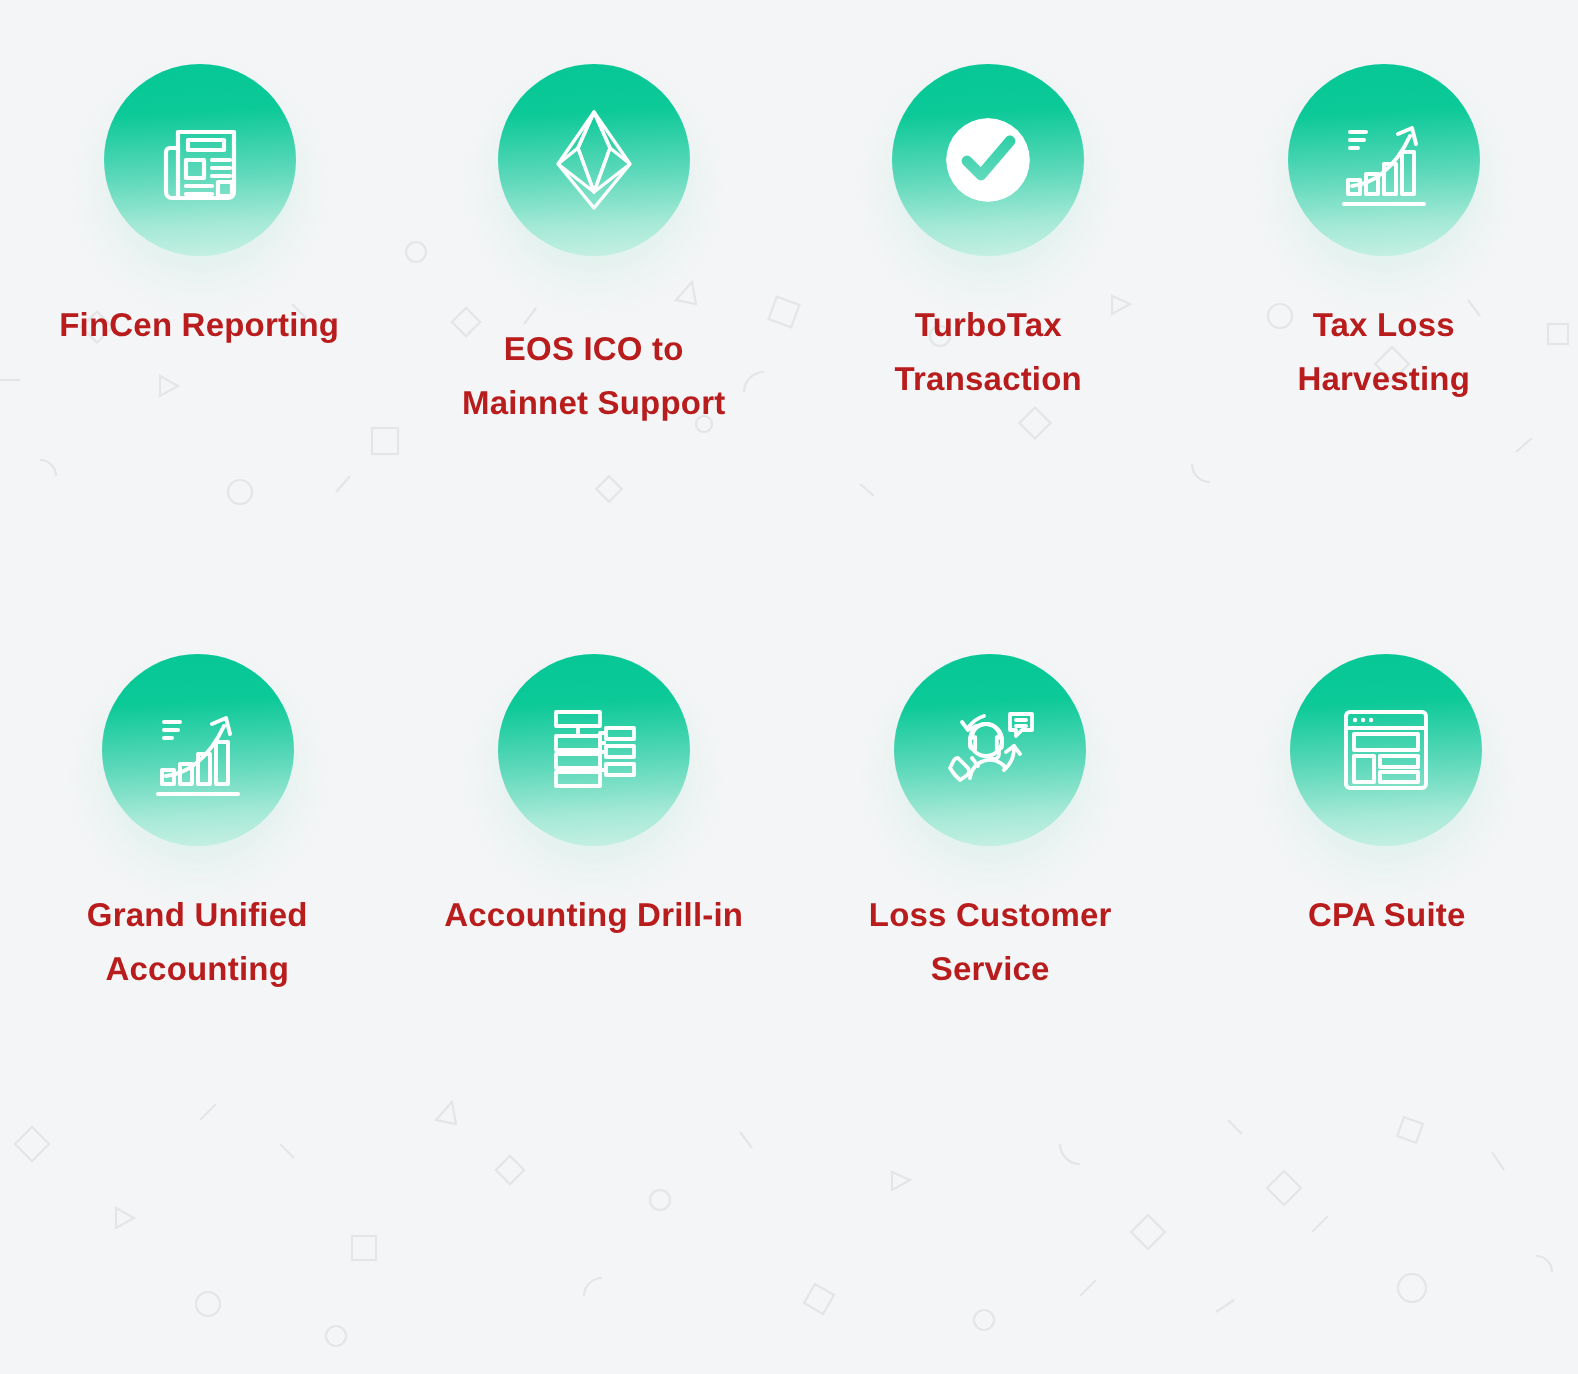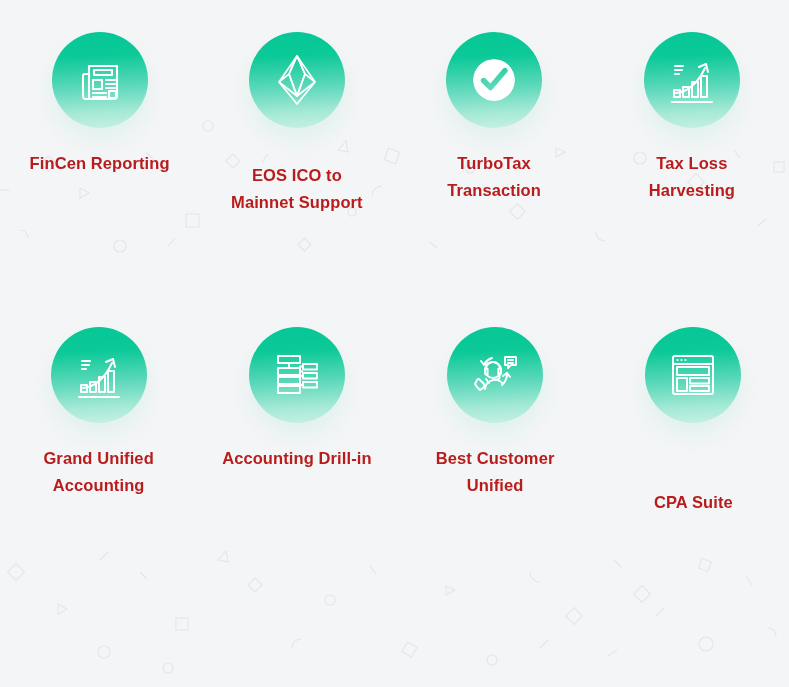--- a/index.html
+++ b/index.html
@@ -96,21 +96,21 @@
   }
 
   
   .card-0 { padding-left: 2px; }
   .card-1 { padding-left: 2px; gap: 12px; }
   .card-2 { padding-left: 2px; }
   .card-3 { padding-left: 3px; }
   .card-4 { padding-left: 0px; align-items: center; }
   .card-5 { padding-left: 2px; }
   .card-6 { padding-left: 4px; }
-  .card-7 { padding-left: 6px; gap: 44px; }
+  .card-7 { padding-left: 6px; }
 
   .row2 .icon-shell { margin-bottom: 22px; }
 </style>
 </head>
 <body>
 
 <svg id="bg-pattern" viewBox="0 0 789 687" xmlns="http://www.w3.org/2000/svg" fill="none" stroke="#e3e5e7" stroke-width="1.1">
 
   <rect x="43" y="158" width="11" height="11" transform="rotate(45 48.5 163.5)"></rect>
   <path d="M80 188 l9 5 -9 5 z"></path>
@@ -296,21 +296,21 @@
           <path d="M12 32 l5 5 a3 3 0 0 1 -1 4 l-3 2 a22 22 0 0 1 -5 -6 l2 -4 a2.4 2.4 0 0 1 2 -1 z"></path>
           <path d="M38 10 h11 v8 h-5 l-3 3 v-3 h-3 z"></path>
           <path d="M41 13 h5 M41 16 h5"></path>
           <path d="M17 17 a15 15 0 0 1 8 -6"></path>
           <path d="M14 14 l3 4 4 -2"></path>
           <path d="M40 26 a15 15 0 0 1 -5 12"></path>
           <path d="M43 30 l-3 -4 -4 3"></path>
         </svg>
       </div>
     </div>
-    <div class="feature-label">Best Customer Unified</div>
+    <div class="feature-label">Loss Customer Service</div>
   </div>
 
   <div class="feature-card card-7 row2">
     <div class="icon-shell">
       <div class="icon-glow"></div>
       <div class="icon-circle">
         <svg width="56" height="56" viewBox="0 0 56 56" fill="none" stroke="#ffffff" stroke-width="2" stroke-linejoin="round">
           <rect x="8" y="9" width="40" height="38" rx="2"></rect>
           <path d="M8 17 h40"></path>
           <circle cx="12.5" cy="13" r="1.1" fill="#ffffff" stroke="none"></circle>

